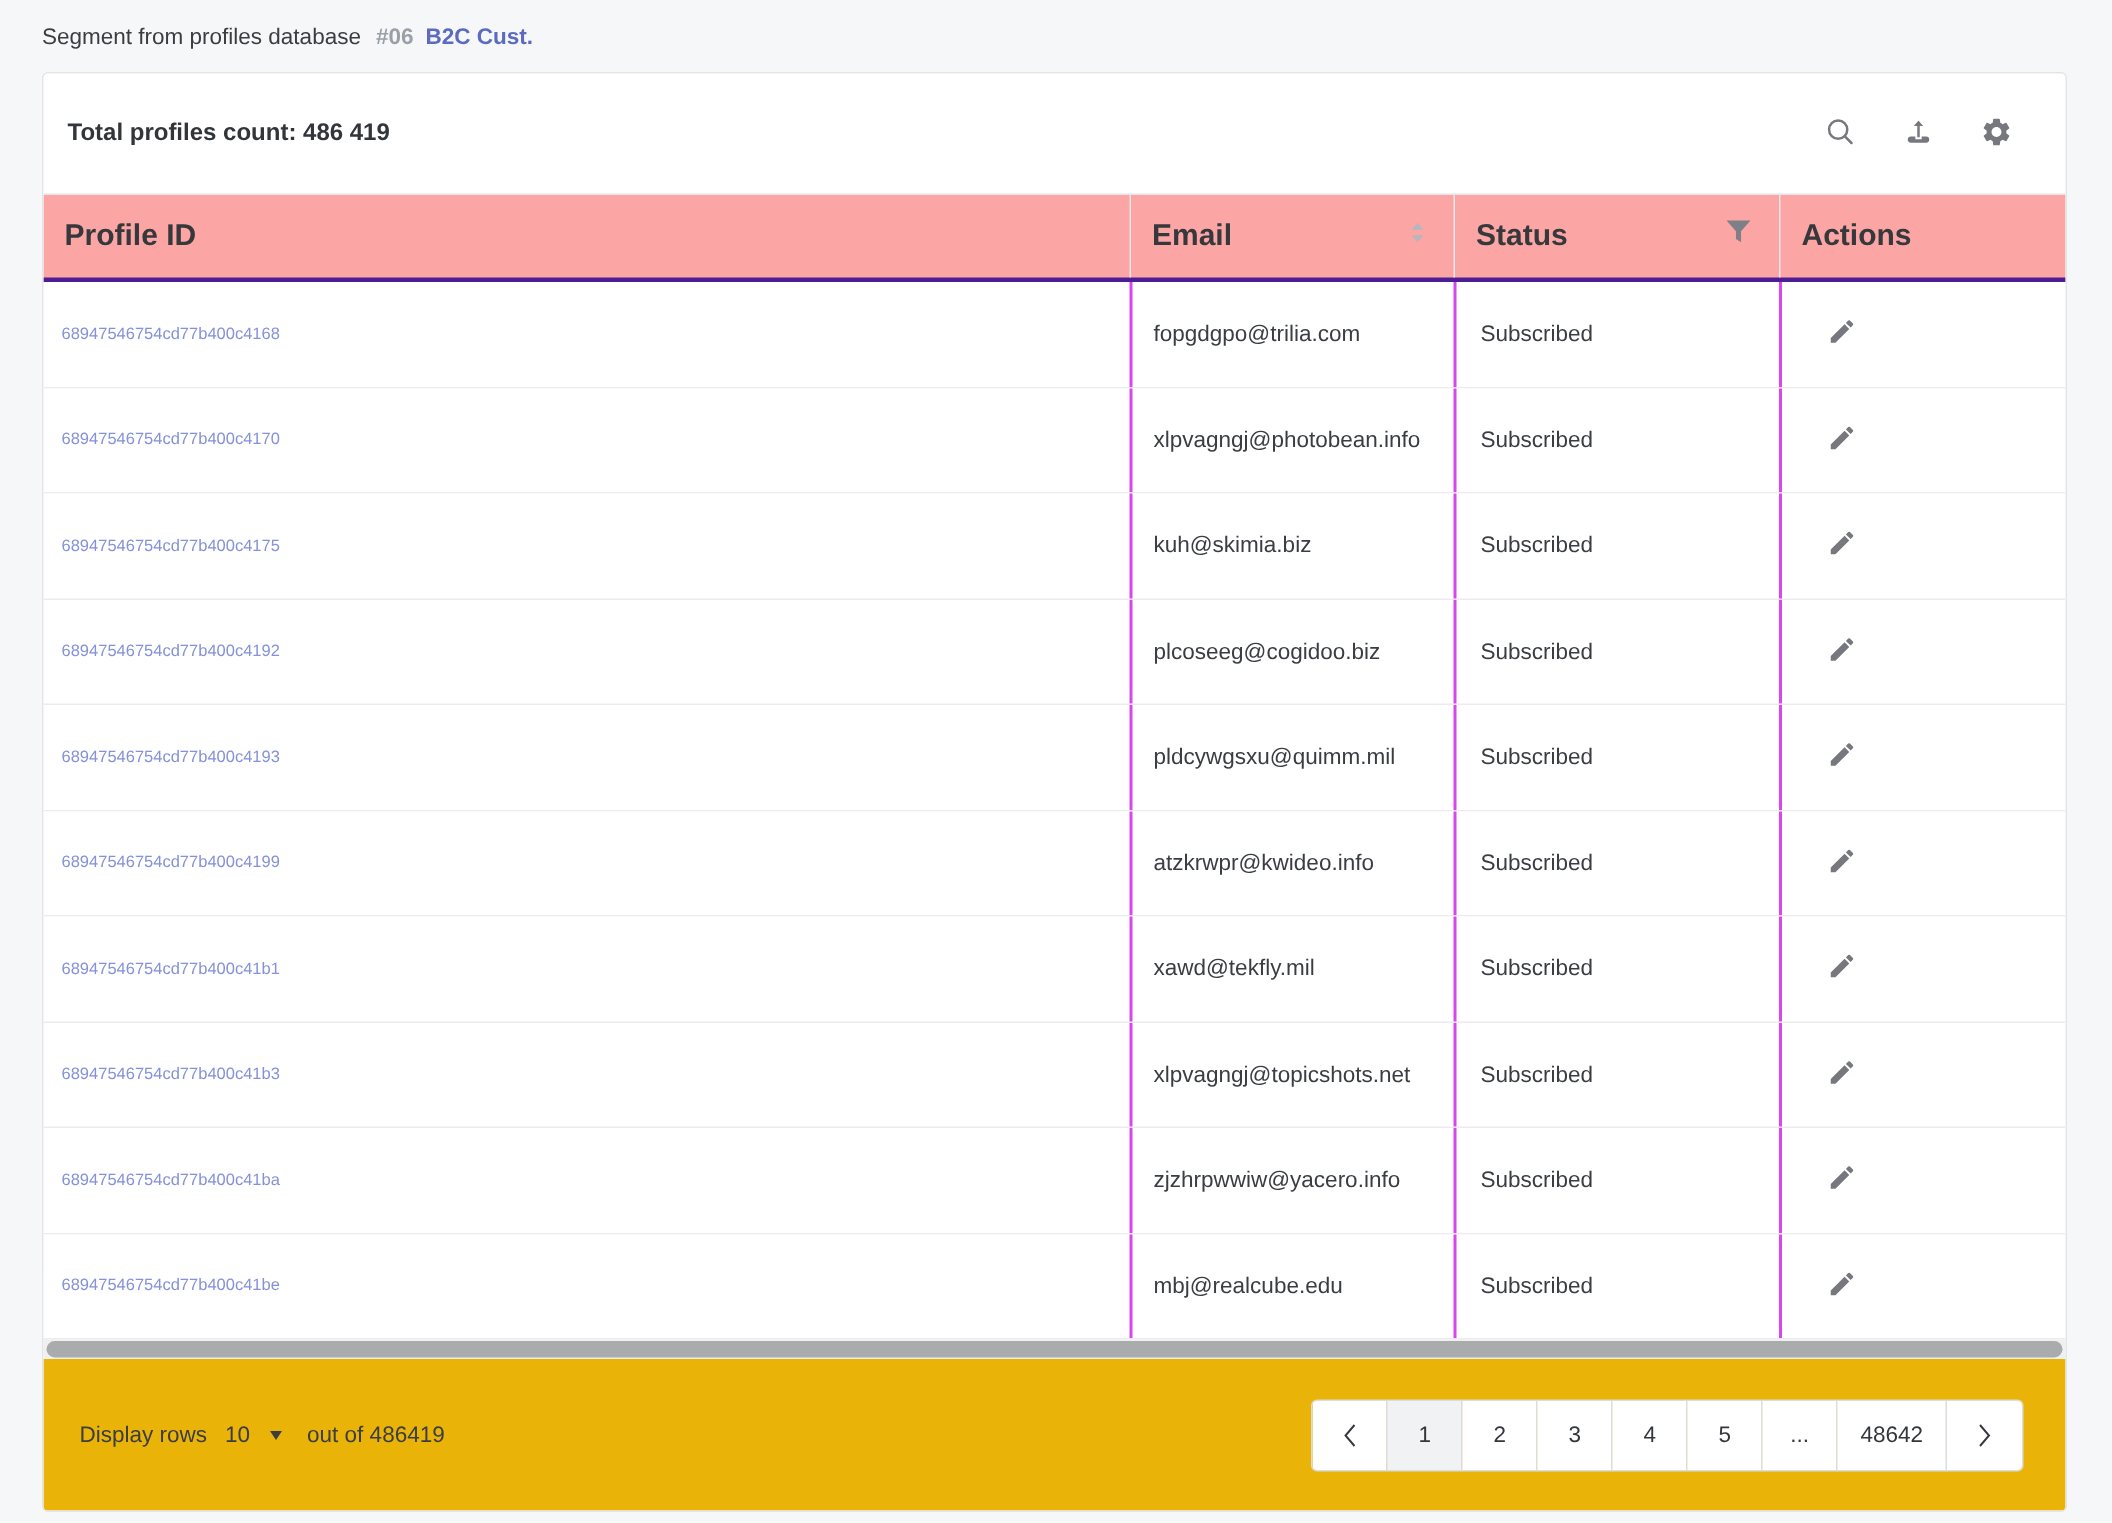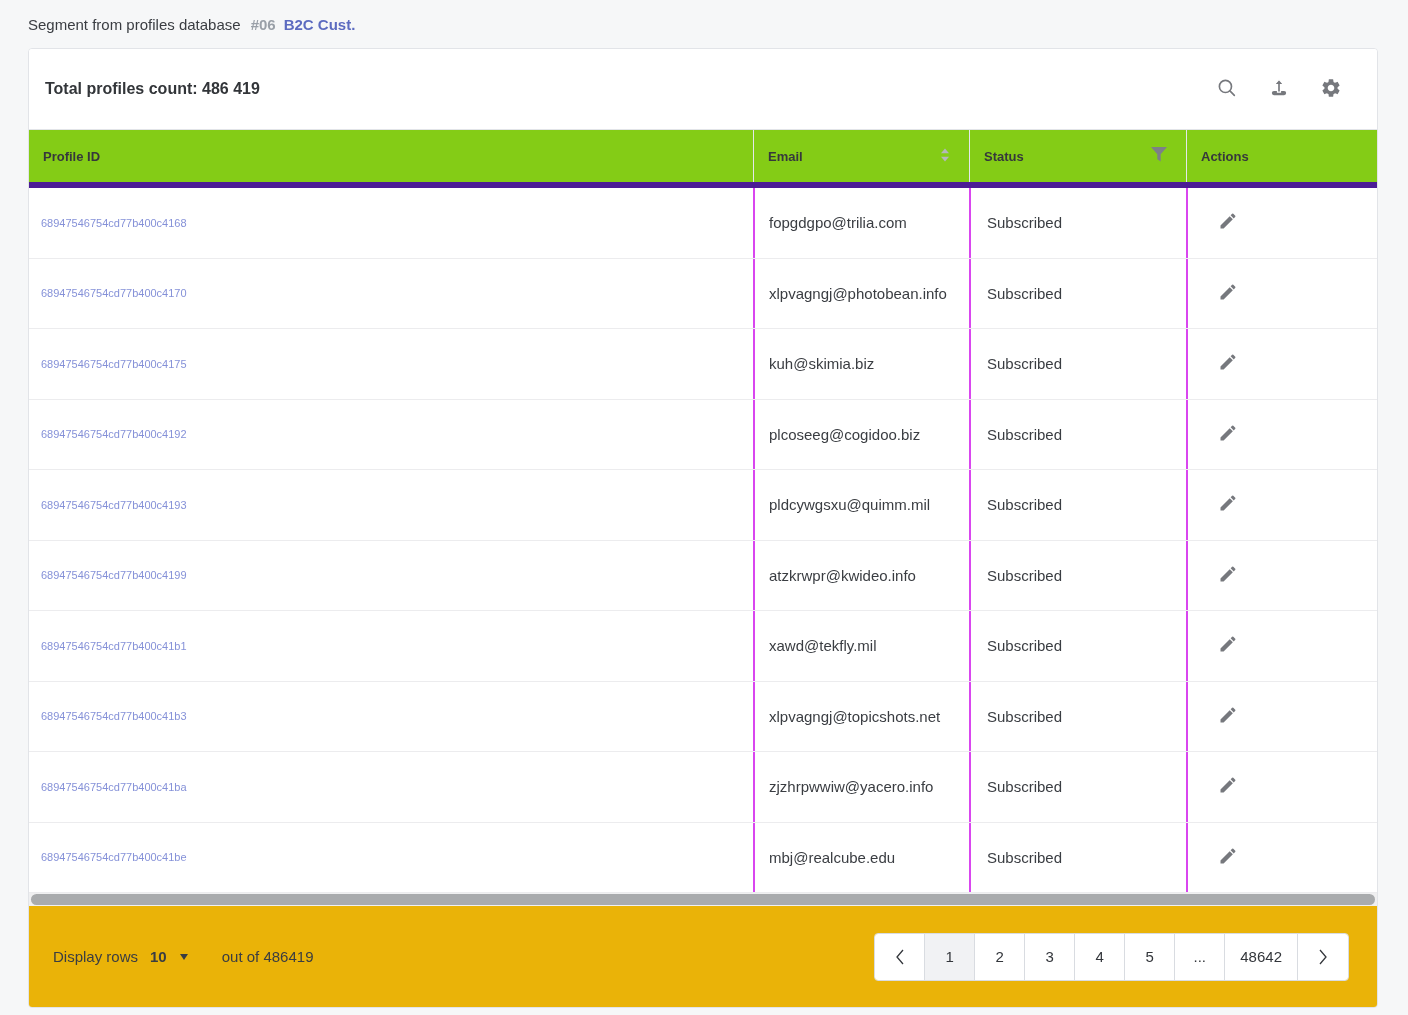--- a/index.html
+++ b/index.html
@@ -55,24 +55,24 @@
   }
 
   
   .thead, .trow {
     display: grid;
     grid-template-columns: 724px 216px 217px 1fr;
   }
   .thead {
     height: 58px;
     flex: 0 0 58px;
-    background: #84cc16;
-    border-bottom: 6px solid #4c1d95;
+    background: #fca5a5;
+    border-bottom: 3px solid #4c1d95;
     font-weight: 700;
-    font-size: 13px;
+    font-size: 20px;
     color: #36383c;
   }
   .th {
     display: flex;
     align-items: center;
     padding-left: 14px;
   }
   .th.with-icon { justify-content: space-between; padding-right: 18px; }
   .th + .th { border-left: 1px solid #e5e7ea; }
 
@@ -121,28 +121,28 @@
     align-items: center;
     justify-content: space-between;
     padding: 0 28px 0 24px;
     background: #eab308;
   }
   .rows-control { display: flex; align-items: center; font-size: 15px; color: #3a3d42; }
   .rows-select {
     display: flex; align-items: center; cursor: pointer;
     margin: 0 16px 0 12px;
   }
-  .rows-select .val { font-weight: 700; }
+  .rows-select .val { font-weight: 400; }
   .caret-down {
     width: 0; height: 0; margin-left: 13px;
     border-left: 4.5px solid transparent;
     border-right: 4.5px solid transparent;
     border-top: 6px solid #3a3d42;
   }
-  .out-of { margin-left: 18px; }
+  .out-of { margin-left: 1px; }
 
   .pagination {
     display: flex;
     border: 1px solid #d9dce1;
     border-radius: 4px;
     overflow: hidden;
     height: 48px;
   }
   .page-btn {
     min-width: 50px;

